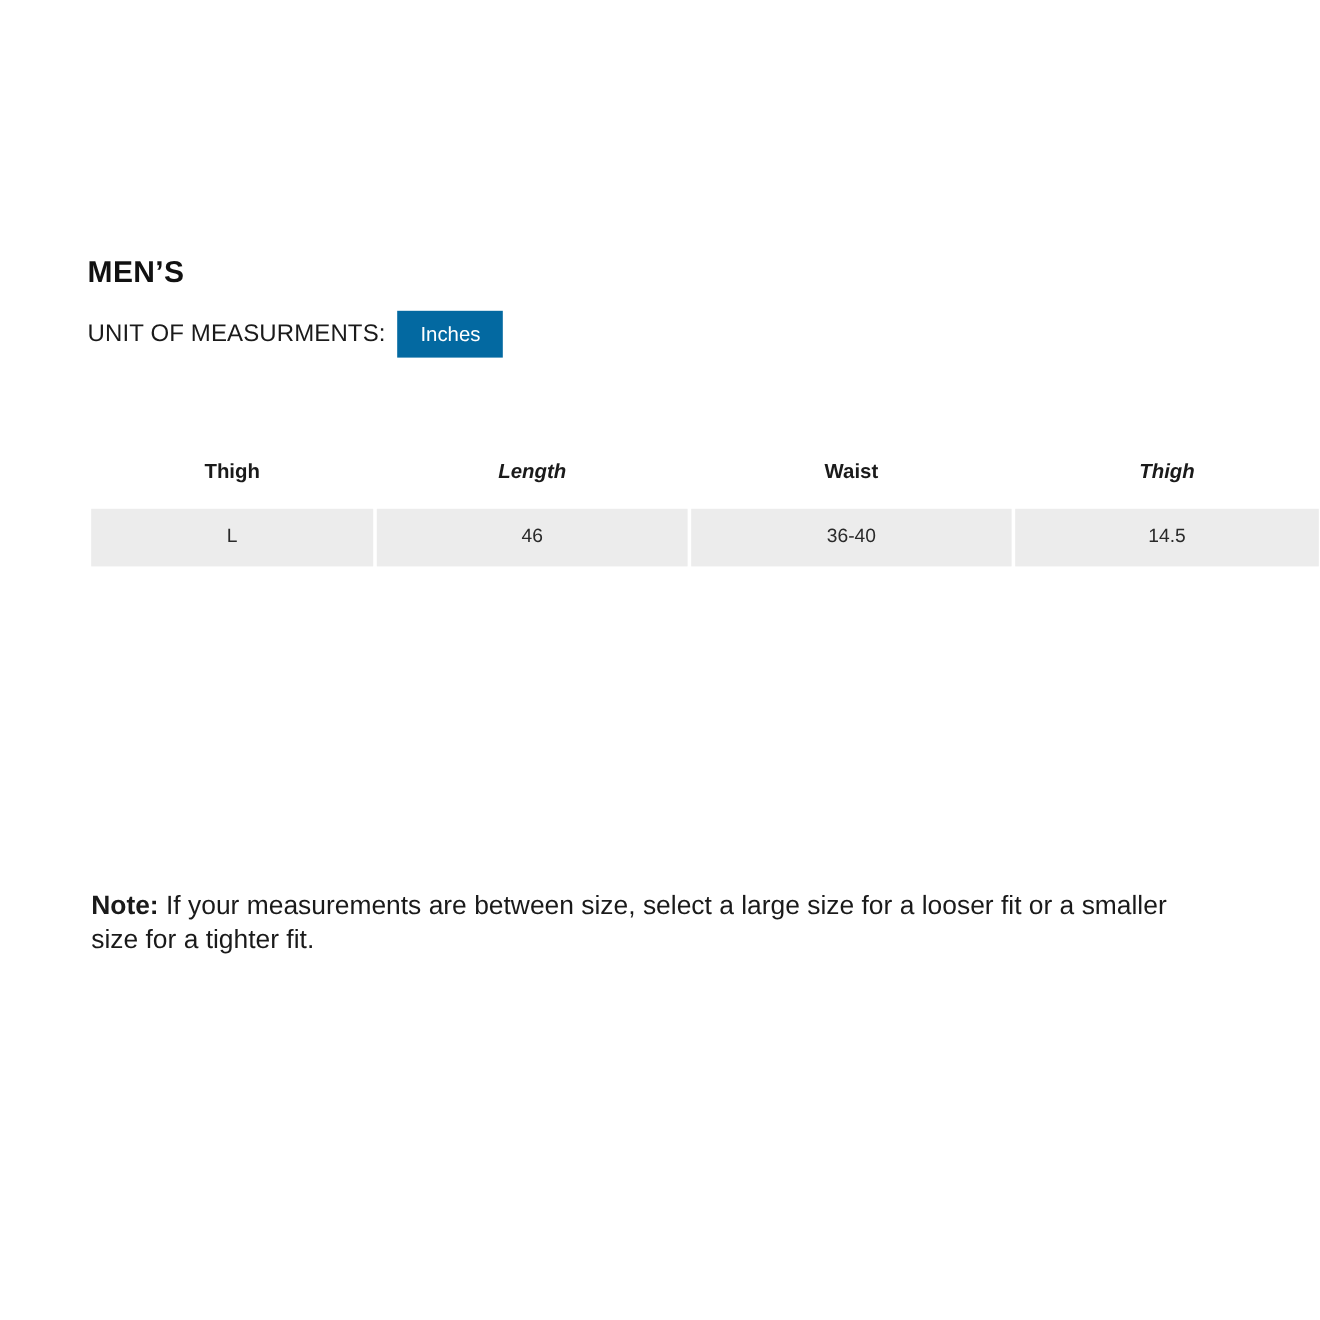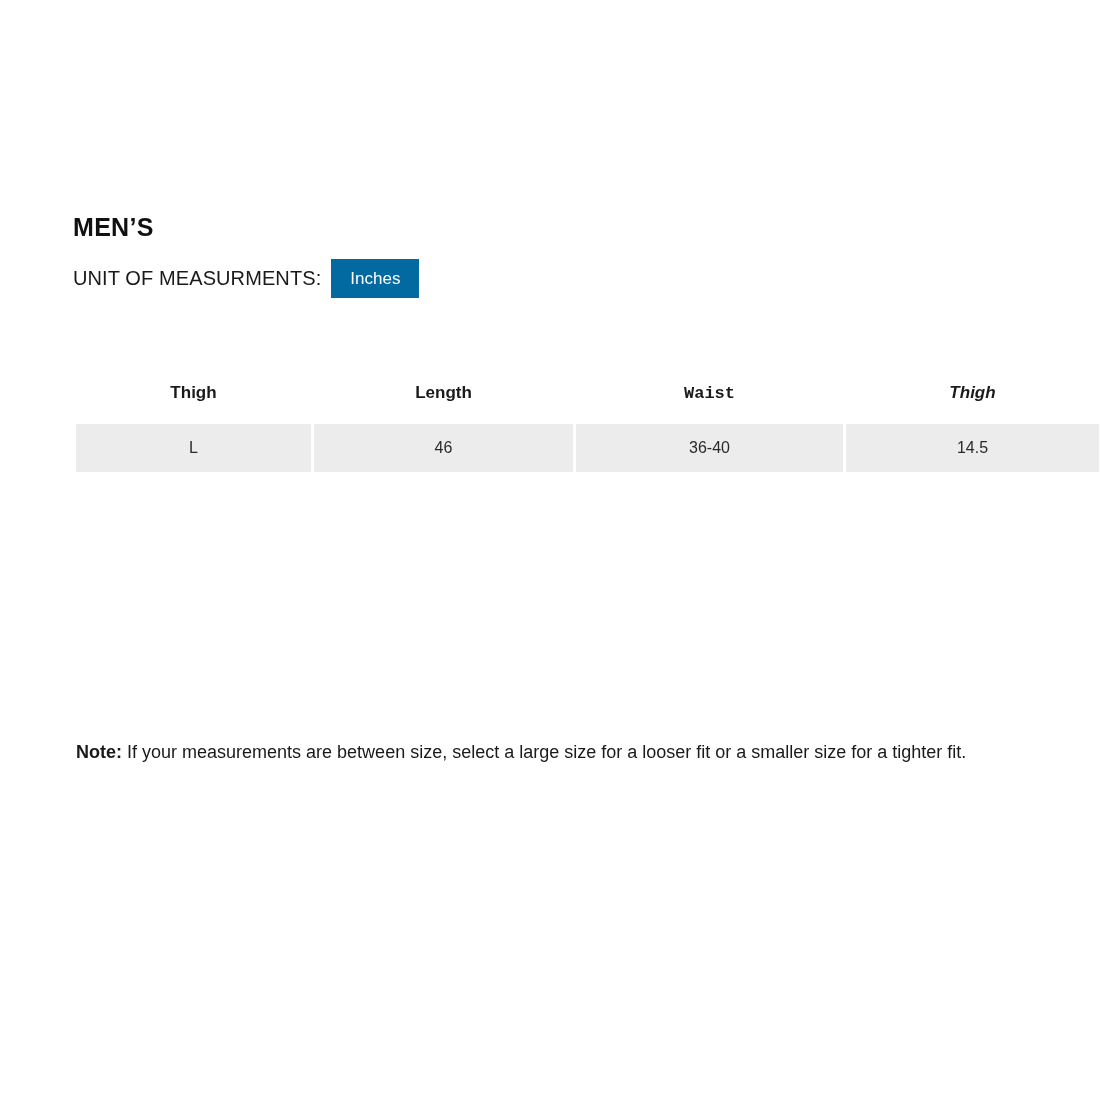--- a/index.html
+++ b/index.html
@@ -67,37 +67,37 @@
   table.size-table th {
     font-size: 17px;
     font-weight: bold;
     color: #1a1a1a;
     padding: 0 0 10px 0;
     text-align: center;
     background: transparent;
     vertical-align: bottom;
   }
   table.size-table th.col-size { width: 235px; }
-  table.size-table th.col-length { width: 259px; }
-  table.size-table th.col-waist { width: 267px; font-family: Liberation Mono, monospace; }
+  table.size-table th.col-length { width: 259px; font-style: italic; }
+  table.size-table th.col-waist { width: 267px; }
   table.size-table th.col-thigh { width: 253px; font-style: italic; }
   table.size-table td {
     background: #ececec;
     font-size: 16px;
     color: #2a2a2a;
     text-align: center;
     height: 48px;
     padding: 0;
   }
   .note {
     position: absolute;
     left: 50px;
     top: 741px;
     width: 930px;
-    font-size: 18px;
+    font-size: 22px;
     line-height: 1.28;
     color: #1a1a1a;
   }
   .note b {
     font-weight: bold;
   }
 </style>
 </head>
 <body>
 

